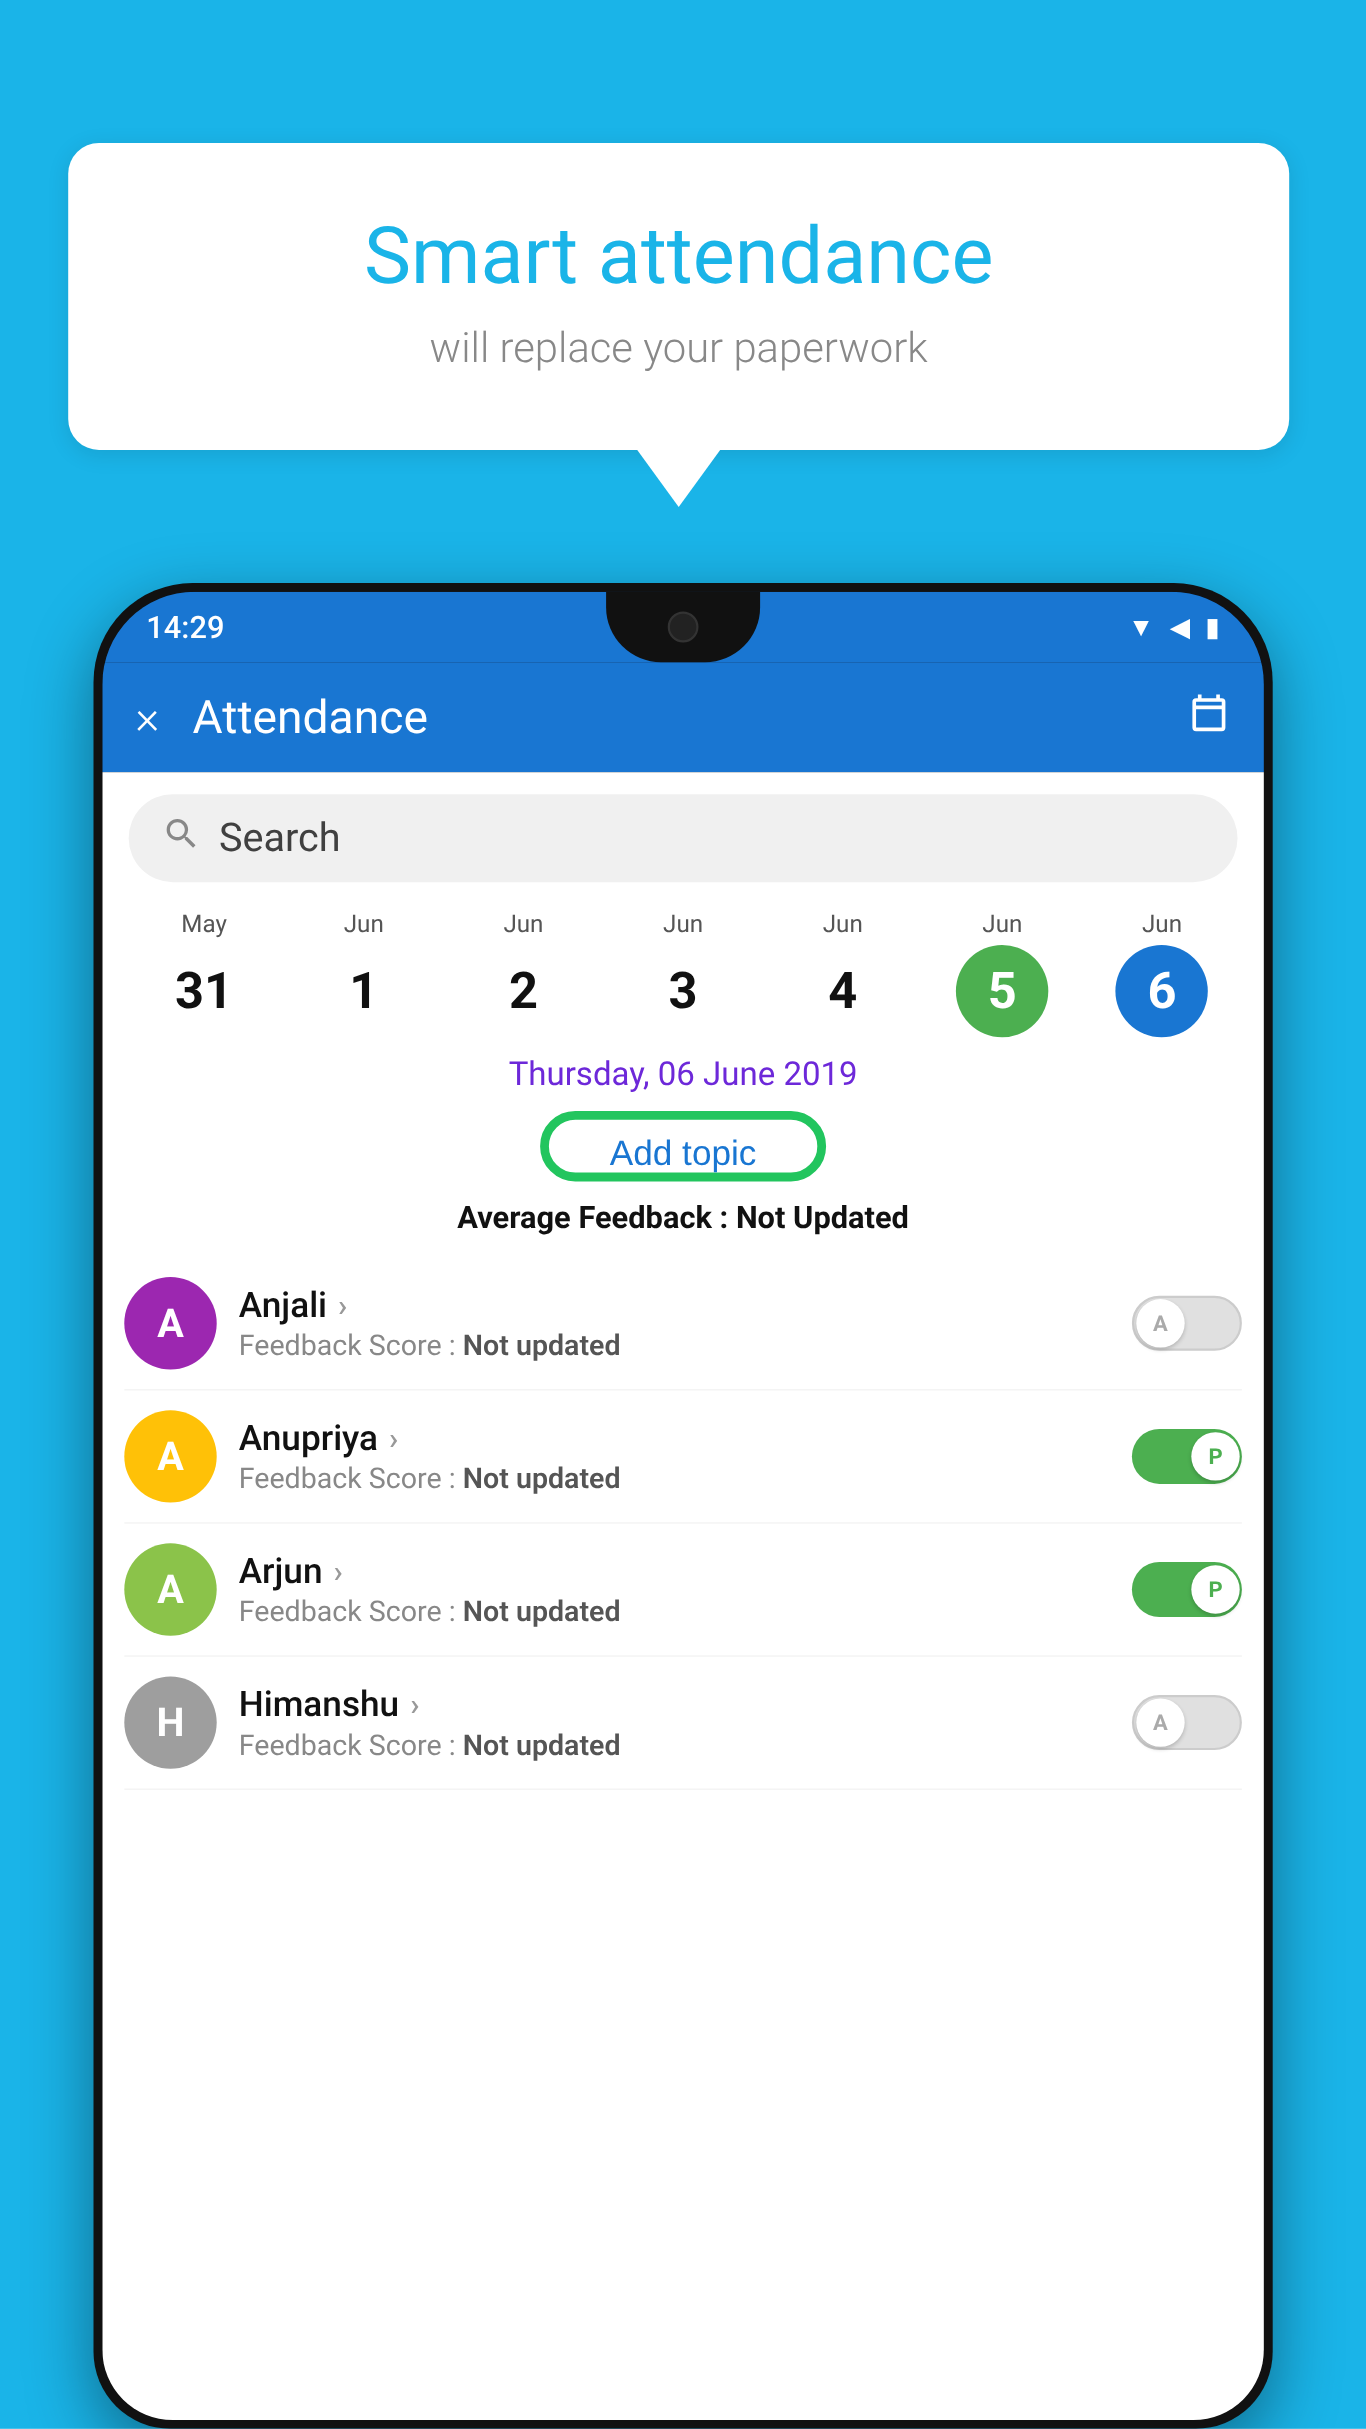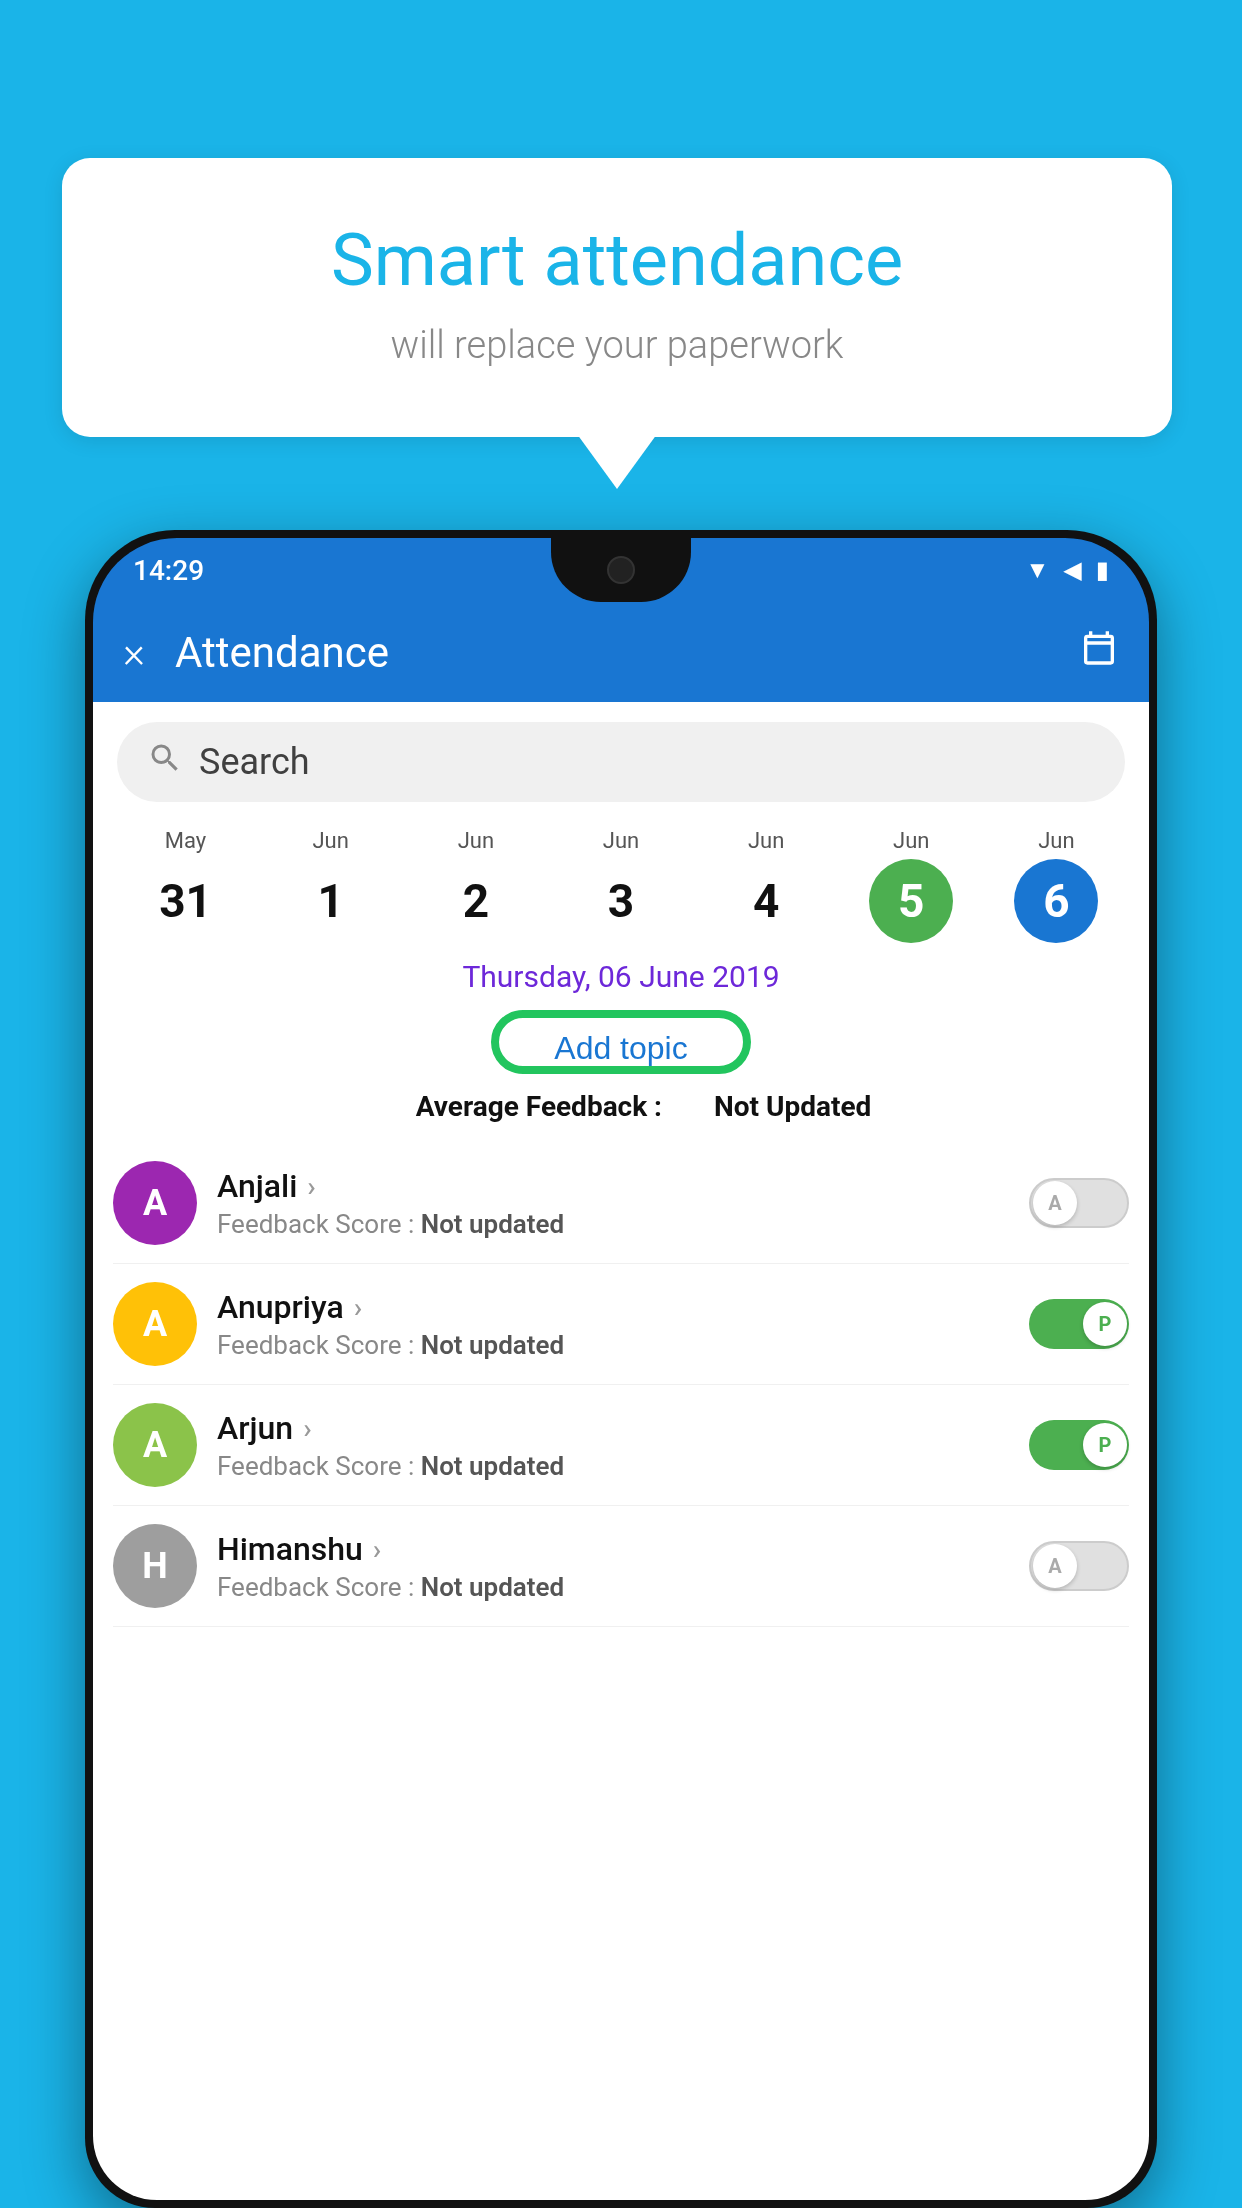--- a/index.html
+++ b/index.html
@@ -11,21 +11,20 @@
       overflow: hidden;
       position: relative;
     }
 
     
     .speech-bubble-container {
       position: absolute;
       top: 130px;
       left: 62px;
       right: 70px;
-      margin-top: 28px;
     }
     .speech-bubble {
       background: white;
       border-radius: 28px;
       padding: 60px 80px 70px;
       text-align: center;
       box-shadow: 0 4px 20px rgba(0,0,0,0.1);
       position: relative;
     }
     .speech-bubble::after {
@@ -240,21 +239,20 @@
     
     .avg-feedback {
       text-align: center;
       font-size: 28px;
       color: #666;
       margin-bottom: 20px;
     }
     .avg-feedback span {
       font-weight: 700;
       color: #111;
-      margin-left: 45px;
     }
 
     
     .student-list {
       padding: 0 20px;
     }
     .student-item {
       display: flex;
       align-items: center;
       padding: 18px 0;

